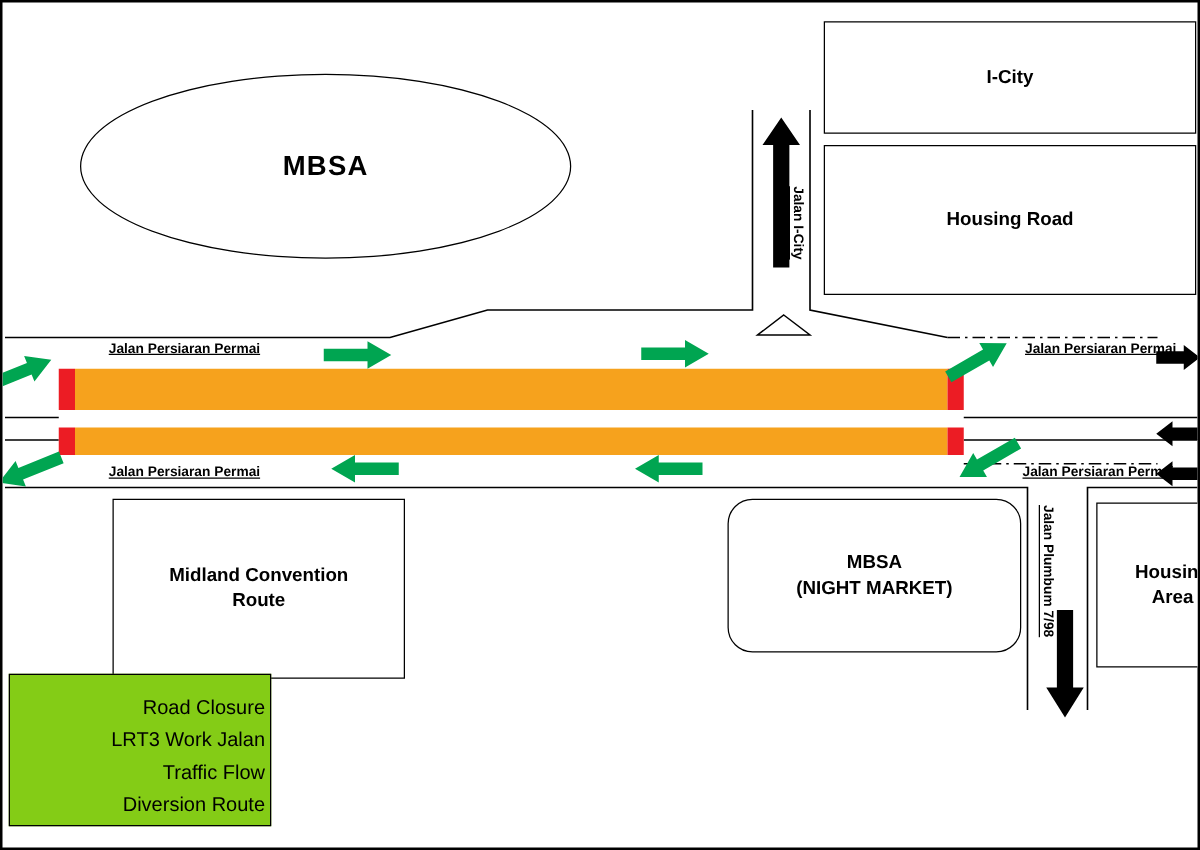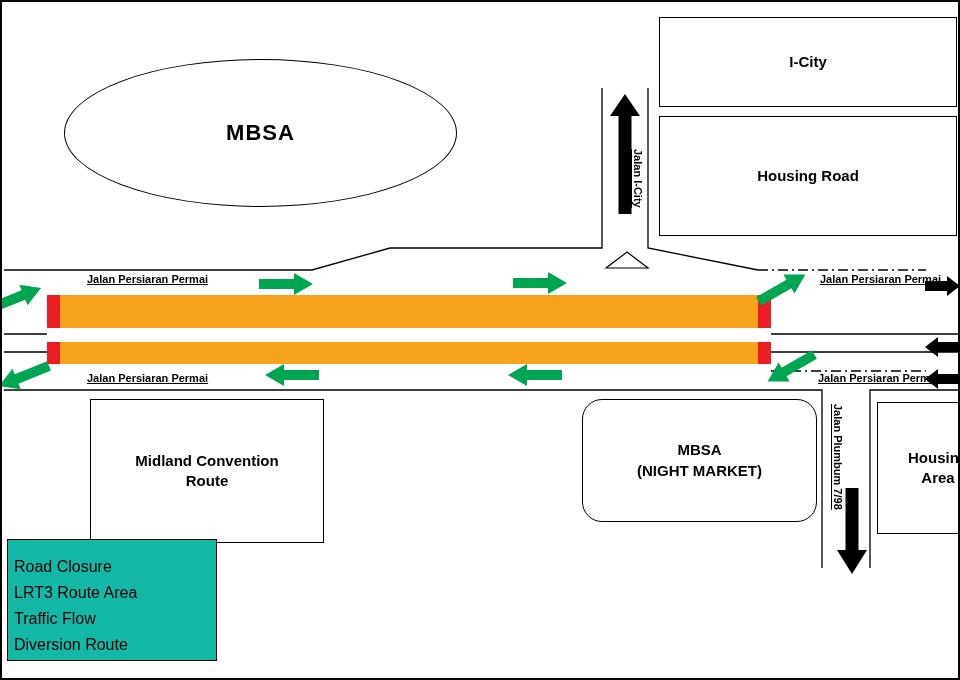--- a/index.html
+++ b/index.html
@@ -15,22 +15,23 @@
     box-sizing:border-box;
   }
   .box-label{font-weight:bold;font-size:15px;line-height:1.35;}
   .pond{border-radius:50%;}
   .pond .box-label{font-size:22px;letter-spacing:1px;}
   .road-label{
     position:absolute;font-weight:bold;font-size:11px;white-space:nowrap;line-height:11px;text-decoration:underline;
   }
   .v-label{writing-mode:vertical-rl;}
   .legend{
-    position:absolute;border:1.5px solid #000;background:#14b8a6;box-sizing:border-box;
+    position:absolute;border:1.5px solid #000;background:#84cc16;box-sizing:border-box;
     padding:14px 4px 0 6px;
+    text-align:right;
   }
   .legend-item{font-size:16px;line-height:26px;}
   .rl{fill:none;stroke:#000;stroke-width:1.3;}
   .dash{stroke-dasharray:10 4 2 4;}
 </style>
 </head>
 <body>
 
 <div class="canvas">
 
@@ -103,18 +104,18 @@
 
   <div class="road-label" style="left:85px;top:272px;">Jalan Persiaran Permai</div>
   <div class="road-label" style="left:818px;top:272px;">Jalan Persiaran Permai</div>
   <div class="road-label" style="left:85px;top:371px;">Jalan Persiaran Permai</div>
   <div class="road-label" style="left:816px;top:371px;">Jalan Persiaran Permai</div>
   <div class="road-label v-label" style="left:630px;top:147px;">Jalan I-City</div>
   <div class="road-label v-label" style="left:830px;top:402px;">Jalan Plumbum 7/98</div>
 
   <div class="legend" style="left:5px;top:537px;width:210px;height:122px;">
     <div class="legend-item">Road Closure</div>
-    <div class="legend-item">LRT3 Route Area</div>
+    <div class="legend-item">LRT3 Work Jalan</div>
     <div class="legend-item">Traffic Flow</div>
     <div class="legend-item">Diversion Route</div>
   </div>
 
 </div>
 
 </body></html>

